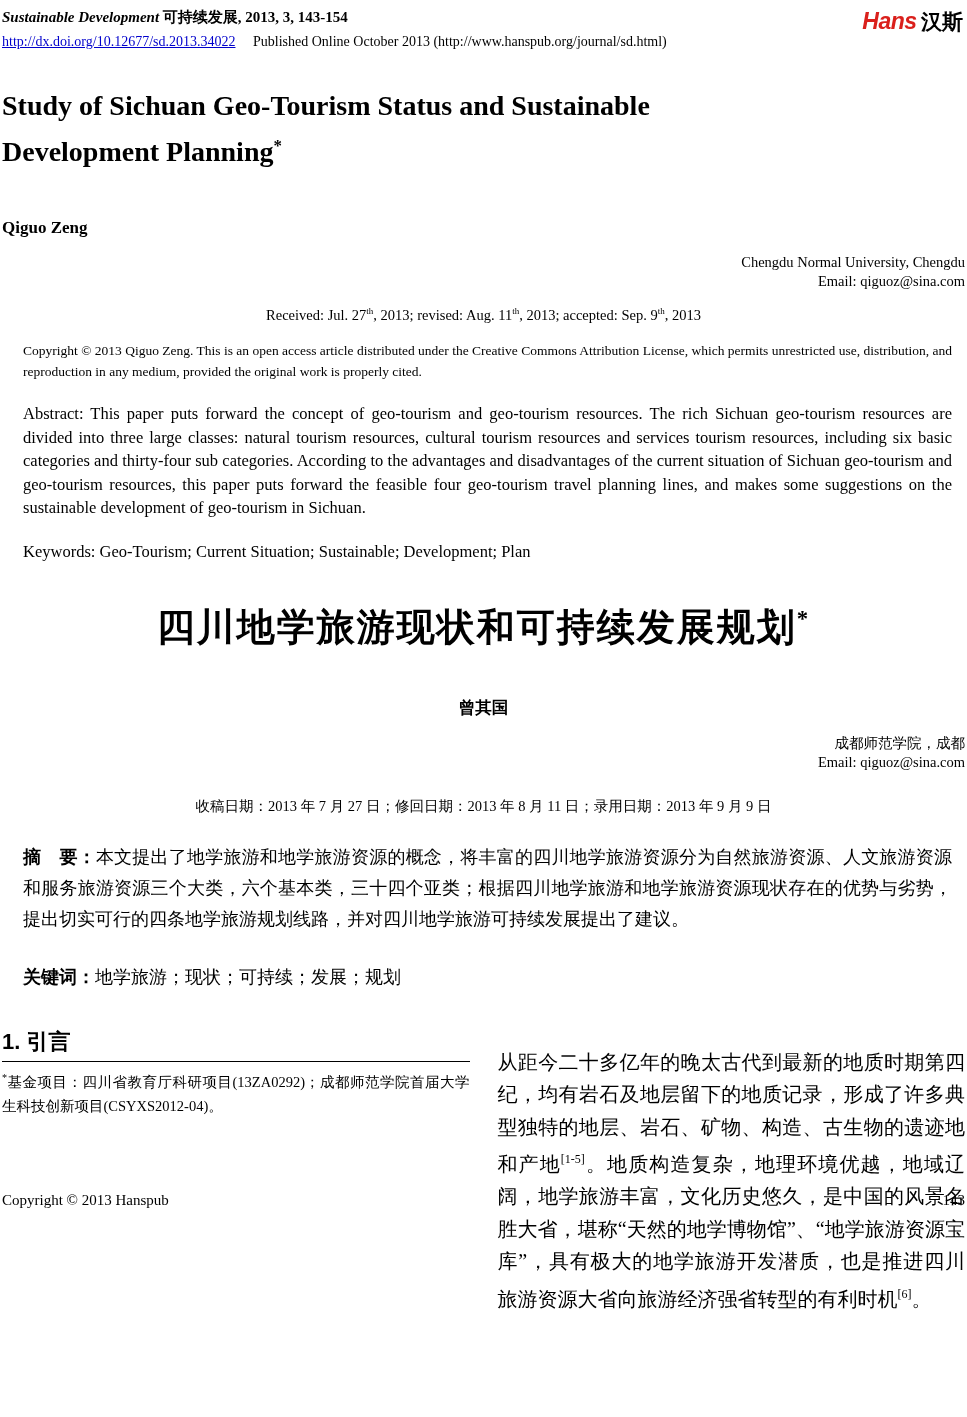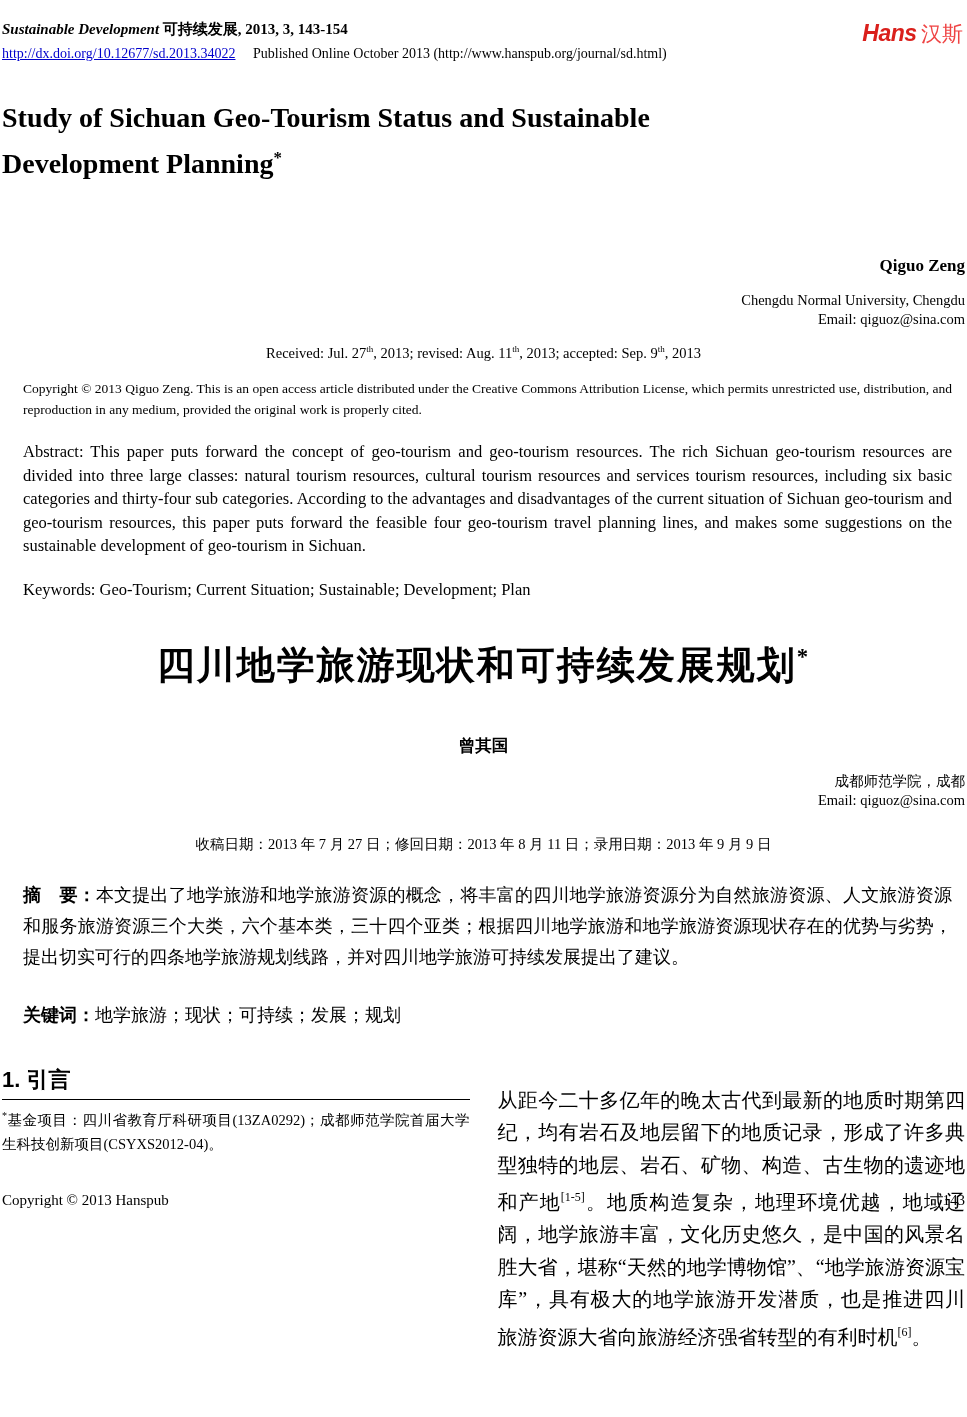--- a/index.html
+++ b/index.html
@@ -4,38 +4,38 @@
 <style>
   * { margin: 0; padding: 0; box-sizing: border-box; }
   html, body { background: #ffffff; }
   body {
     width: 967px; height: 1417px;
     font-family: "Liberation Serif", "DejaVu Serif", serif;
     color: #000;
     position: relative;
     overflow: hidden;
   }
-  .page { position: relative; width: 967px; height: 1217px; padding: 20px 2px 0 2px; }
+  .page { position: relative; width: 967px; height: 1217px; padding: 8px 2px 0 2px; }
 
   
   .hdr { position: relative; }
   .hdr-line1 { font-size: 15px; font-weight: bold; white-space: nowrap; }
   .jtitle { font-style: italic; }
   .jinfo { font-style: normal; }
   .hdr-line2 { font-size: 14px; margin-top: 7px; white-space: nowrap; }
   .doi { color: #0000cc; text-decoration: underline; }
   .pub { margin-left: 14px; }
   .logo { position: absolute; top: 0; right: 2px; white-space: nowrap; font-family: "Liberation Sans", sans-serif; }
   .logo-en { color: #da201c; font-weight: bold; font-style: italic; font-size: 23px; letter-spacing: -0.5px; }
-  .logo-cn { color: #ef4444; font-weight: normal; font-size: 21px; margin-top: 40px; }
+  .logo-cn { color: #000000; font-weight: bold; font-size: 21px; margin-top: 40px; }
 
   
   .title-en { margin-top: 36px; text-align: left; font-size: 28px; font-weight: bold; line-height: 40px; }
   .title-en sup, .title-cn sup { font-size: 60%; vertical-align: super; }
-  .author-en { margin-top: 72px; text-align: right; font-size: 17px; font-weight: bold; }
+  .author-en { margin-top: 46px; text-align: left; font-size: 17px; font-weight: bold; }
   .affil { margin-top: 15px; text-align: right; font-size: 14.5px; line-height: 19px; }
   .received { margin-top: 15px; text-align: center; font-size: 14.5px; }
   .received sup { font-size: 62%; }
   .copyright { margin: 16px 13px 0 21px; font-size: 13.5px; line-height: 21px; text-align: justify; }
   .abstract { margin: 20px 13px 0 21px; font-size: 16.5px; line-height: 23.5px; text-align: justify; }
   .abstract b, .keywords b { font-weight: normal; }
   .keywords { margin: 22px 13px 0 21px; font-size: 16.5px; }
 
   
   .title-cn { margin-top: 40px; text-align: center; font-size: 38px; font-weight: bold; letter-spacing: 2px; }

